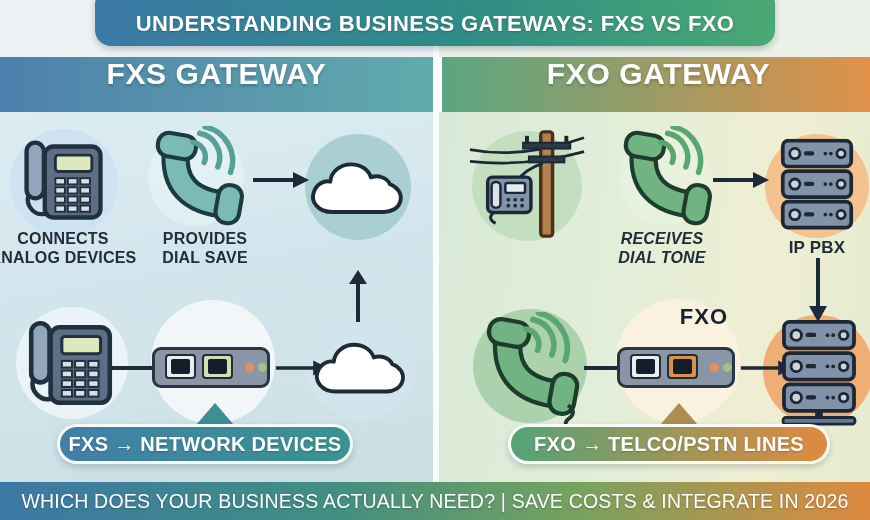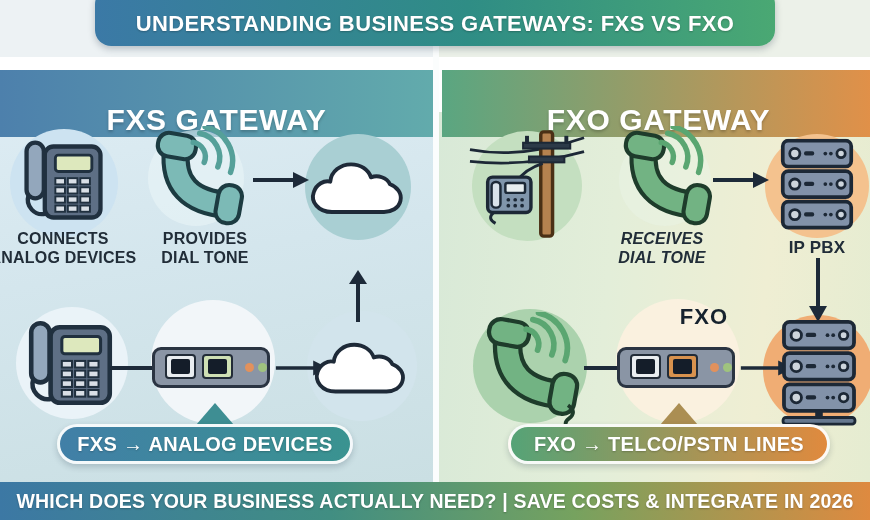--- a/index.html
+++ b/index.html
@@ -18,23 +18,23 @@
   .divider{left:433px;top:0;width:6px;height:482px;background:#fbfdfd;z-index:3;}
   
   .top-banner{
     left:95px;top:-12px;width:680px;height:58px;border-radius:16px;z-index:6;
     background:linear-gradient(90deg,#3b79a6 0%,#2f8d85 55%,#4aa873 100%);
     display:flex;align-items:center;justify-content:center;padding-top:14px;box-sizing:border-box;
     box-shadow:0 3px 7px rgba(20,40,60,.25);
     color:#fff;font-weight:bold;font-size:22px;letter-spacing:.4px;white-space:nowrap;
     text-shadow:0 1px 2px rgba(0,0,0,.25);
   }
-  .hdr{top:57px;width:433px;height:67px;display:flex;align-items:flex-end;justify-content:center;
+  .hdr{top:57px;width:433px;height:55px;display:flex;align-items:flex-start;justify-content:center;
     color:#fff;font-weight:bold;font-size:30px;letter-spacing:.6px;
-    text-shadow:0 2px 3px rgba(0,0,0,.22);z-index:1;margin-top:13px;}
+    text-shadow:0 2px 3px rgba(0,0,0,.22);z-index:1;}
   .hdr-fxs{left:0;background:linear-gradient(90deg,#4d80ac 0%,#62abac 100%);}
   .hdr-fxo{left:442px;background:linear-gradient(90deg,#5aa681 0%,#e29048 100%);}
   
   .circle{border-radius:50%;z-index:1;}
   
   .label{z-index:2;font-weight:bold;color:#212d38;text-align:center;
     white-space:pre-line;font-size:16px;line-height:1.16;letter-spacing:.2px;}
   .dev-label{z-index:2;font-weight:bold;color:#16222e;text-align:center;
     font-size:22px;letter-spacing:1px;}
   .icon{z-index:2;}
@@ -52,21 +52,21 @@
     text-shadow:0 1px 2px rgba(0,0,0,.22);box-shadow:0 3px 6px rgba(20,40,60,.2);}
   .co-fxs{left:57px;top:424px;width:296px;background:linear-gradient(90deg,#417fa7 0%,#3a9390 100%);}
   .co-fxo{left:508px;top:424px;width:322px;background:linear-gradient(90deg,#55a377 0%,#e08a3e 100%);}
   .pointer{width:0;height:0;border-left:19px solid transparent;border-right:19px solid transparent;z-index:3;}
   .ptr-fxs{left:196px;top:403px;border-bottom:22px solid #3e8e93;}
   .ptr-fxo{left:660px;top:403px;border-bottom:22px solid #ab8e52;}
   
   .footer{left:0;top:482px;width:870px;height:38px;z-index:5;
     background:linear-gradient(90deg,#3c78a4 0%,#418e82 38%,#76a25f 66%,#de8a40 100%);
     display:flex;align-items:center;justify-content:center;
-    color:#fff;font-weight:bold;font-size:19.5px;letter-spacing:.2px;white-space:nowrap;
+    color:#fff;font-weight:normal;font-size:19.5px;letter-spacing:.2px;white-space:nowrap;
     text-shadow:0 1px 2px rgba(0,0,0,.25);}
   .defs{position:absolute;width:0;height:0;overflow:hidden;}
 </style>
 </head>
 <body>
 
 <svg class="defs" aria-hidden="true">
   <defs>
     <symbol id="i-phone" viewBox="0 0 100 100">
       <rect x="30" y="13" width="58" height="74" rx="9" fill="#5e6f85" stroke="#20303f" stroke-width="4.5"></rect>
@@ -188,21 +188,21 @@
       <use href="#i-phone"></use>
     </svg>
   <div class="abs label" style="left:-52px;top:230px;width:230px;">CONNECTS
 ANALOG DEVICES</div>
 
   <div class="abs circle" style="left:148px;top:130px;width:96px;height:96px;background:rgba(235,245,248,.55);"></div>
   <svg class="abs icon" style="left:146px;top:126px;" width="100" height="100" viewBox="0 0 110 110">
       <use href="#i-handset-teal"></use>
     </svg>
   <div class="abs label" style="left:115px;top:230px;width:180px;">PROVIDES
-DIAL TONE</div>
+DIAL SAVE</div>
 
   <svg class="abs icon" style="left:250px;top:168px;" width="62" height="24" viewBox="0 0 60 24">
     <line x1="2" y1="12" x2="44" y2="12" stroke="#1d2a39" stroke-width="4"></line>
       <polygon points="42,4 58,12 42,20" fill="#1d2a39"></polygon>
   </svg>
 
   <div class="abs circle" style="left:305px;top:134px;width:106px;height:106px;background:#a9cfd3;"></div>
   <svg class="abs icon" style="left:306px;top:150px;" width="104" height="72" viewBox="0 0 120 80">
       <use href="#i-cloud"></use>
     </svg>
@@ -236,21 +236,21 @@
       <polygon points="42,4 58,12 42,20" fill="#1d2a39"></polygon>
   </svg>
 
   <div class="abs circle" style="left:307px;top:311px;width:110px;height:110px;background:#d2e4ec;"></div>
   <svg class="abs icon" style="left:310px;top:332px;" width="102" height="68" viewBox="0 0 120 80">
       <use href="#i-cloud"></use>
     </svg>
 
   <div class="abs pointer ptr-fxs"></div>
   <div class="abs callout co-fxs">
-    <span>FXS → ANALOG DEVICES</span>
+    <span>FXS → NETWORK DEVICES</span>
   </div>
 
   <div class="abs circle" style="left:472px;top:131px;width:110px;height:110px;background:#c4dfc0;"></div>
   <svg class="abs icon" style="left:468px;top:126px;" width="118" height="118" viewBox="0 0 120 120">
       <use href="#i-pole"></use>
     </svg>
 
   <div class="abs circle" style="left:619px;top:134px;width:92px;height:92px;background:rgba(233,243,229,.5);"></div>
   <svg class="abs icon" style="left:614px;top:126px;" width="100" height="100" viewBox="0 0 110 110">
       <use href="#i-handset-green"></use>

